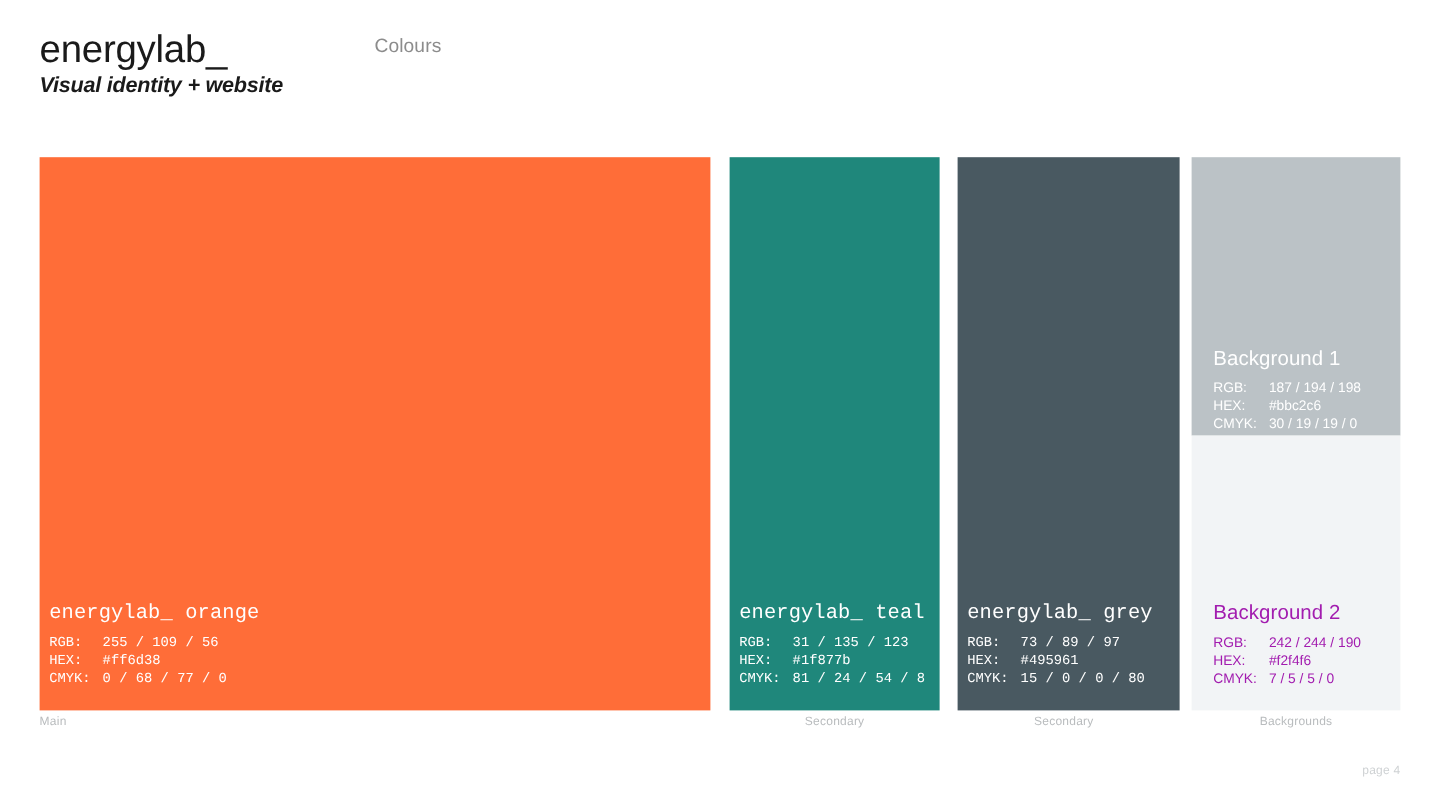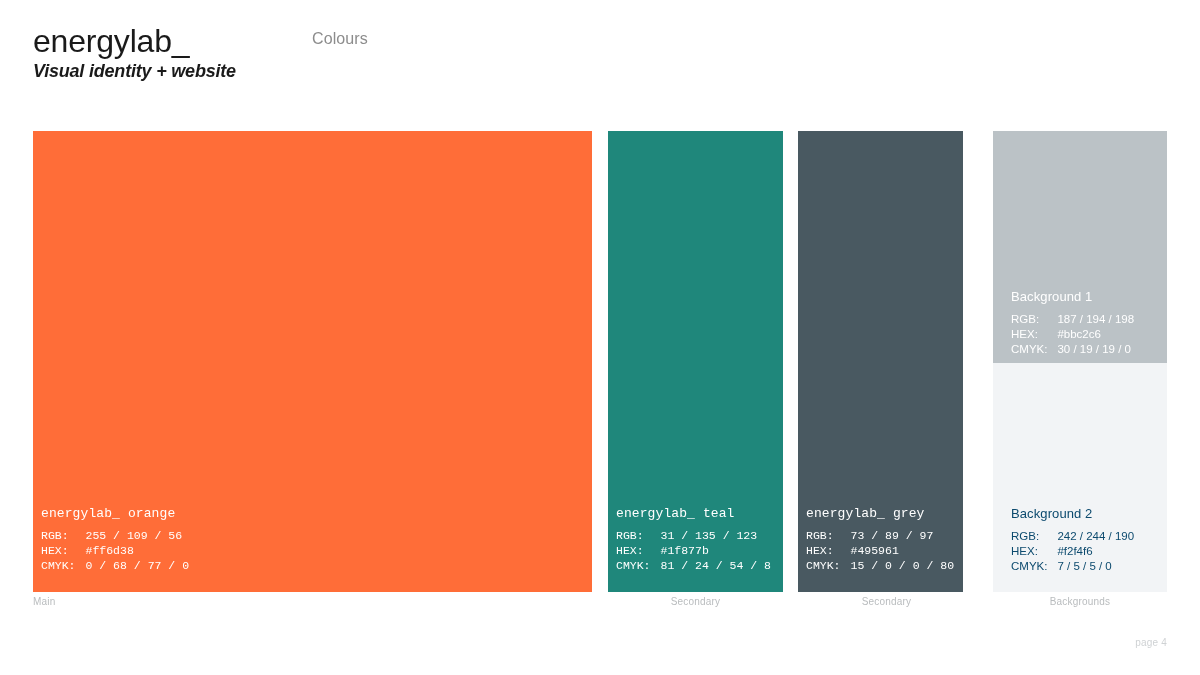--- a/index.html
+++ b/index.html
@@ -63,21 +63,21 @@
     height: 461px;
   }
   .swatch {
     position: absolute;
     top: 0;
     height: 461px;
     box-sizing: border-box;
   }
   .swatch-orange { left: 33px;  width: 559px; background: #ff6d38; }
   .swatch-teal   { left: 608px; width: 175px; background: #1f877b; }
-  .swatch-grey   { left: 798px; width: 165px; background: #495961; }
+  .swatch-grey   { left: 798px; width: 185px; background: #495961; }
 
   .swatch-bg-col {
     position: absolute;
     left: 993px;
     top: 0;
     width: 174px;
     height: 461px;
   }
   .bg-part {
     position: absolute;
@@ -91,21 +91,21 @@
   
   .info {
     position: absolute;
     left: 8px;
     bottom: 18px;
     color: #ffffff;
     font-family: Liberation Mono, monospace;
   }
 
   .info-name {
-    font-size: 13px;
+    font-size: 17px;
     font-weight: 400;
     letter-spacing: 0.1px;
     margin-bottom: 8px;
     white-space: pre;
   }
   .info-table {
     border-collapse: collapse;
     font-size: 11.5px;
     font-weight: 400;
     line-height: 14px;
@@ -123,21 +123,21 @@
   .info-bg1 {
     position: absolute;
     left: 18px;
     top: 158px;
     color: #ffffff;
   }
   .info-bg2 {
     position: absolute;
     left: 18px;
     bottom: 18px;
-    color: #0c4a6e;
+    color: #a21caf;
   }
 
   
   .caption {
     position: absolute;
     top: 596px;
     font-size: 10px;
     font-weight: 400;
     color: #b9bcbe;
     letter-spacing: 0.2px;

